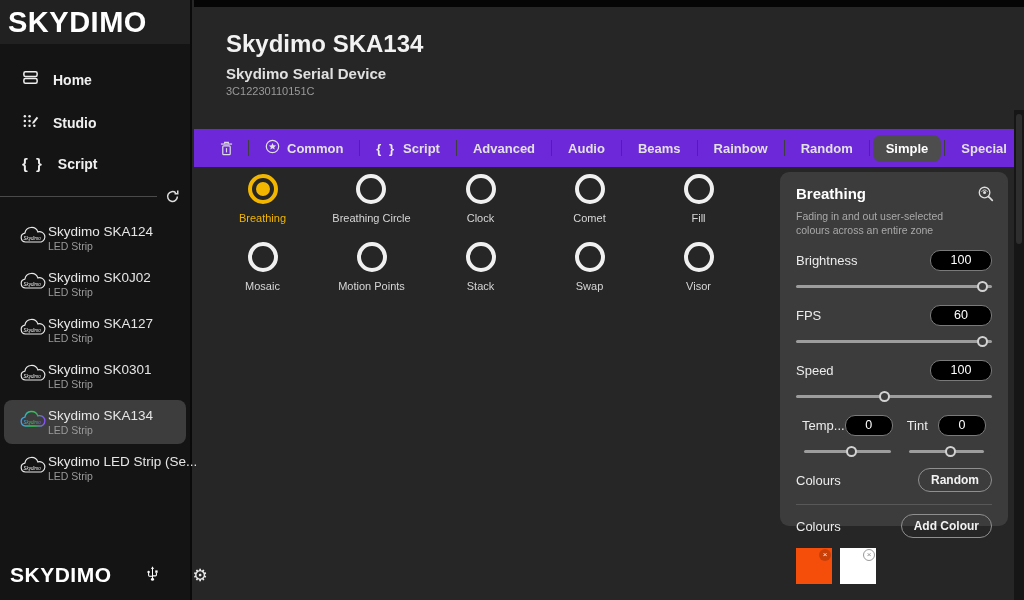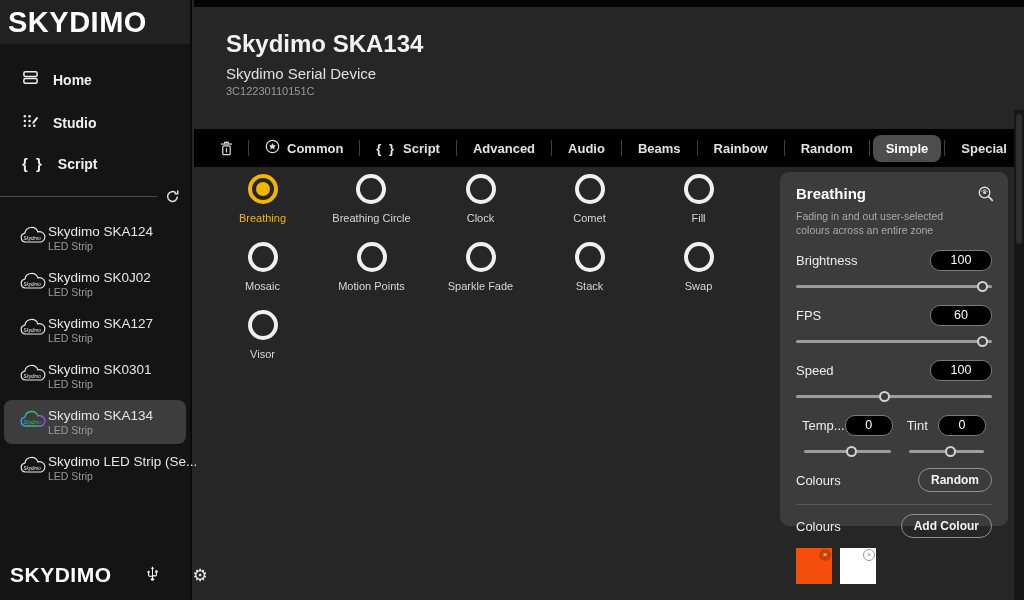--- a/index.html
+++ b/index.html
@@ -27,34 +27,34 @@
   #side-footer { position:absolute; left:0; bottom:0; width:100%; height:44px; display:flex; align-items:center; padding:0 0 6px 10px; gap:34px; }
   .footer-brand { font-size:21px; font-weight:800; color:#ffffff; letter-spacing:0.5px; }
   .gear-glyph { font-size:17px; color:#eaeaea; cursor:pointer; }
 
   
   #main { position:absolute; left:194px; top:0; width:830px; height:600px; background:#262626; }
   #top-edge { position:absolute; left:0; top:0; width:100%; height:7px; background:#050505; }
 
   .hdr { position:absolute; left:32px; top:30px; }
   .hdr-title { font-size:24px; font-weight:700; color:#f2f2f2; }
-  .hdr-sub { font-size:15px; font-weight:400; color:#e0e0e0; margin-top:7px; }
+  .hdr-sub { font-size:15px; font-weight:700; color:#e0e0e0; margin-top:7px; }
   .hdr-serial { font-size:11px; color:#9a9a9a; margin-top:3px; }
 
   
   #matrix { position:absolute; left:628px; top:13px; width:180px; }
   .matrix-bar { display:flex; align-items:center; gap:14px; height:18px; }
   .matrix-label { margin-left:auto; font-size:12px; font-weight:700; color:#f5f5f5; }
   .matrix-box { margin-top:4px; height:65px; border:2px dashed #e2e2e2;
     background-color:#272727;
     background-image:repeating-linear-gradient(0deg,#2f2f2f 0 1px,transparent 1px 6px),
                      repeating-linear-gradient(90deg,#2f2f2f 0 1px,transparent 1px 6px); }
 
   
-  #tabbar { position:absolute; left:0; top:129px; width:100%; height:38px; background:#000000; display:flex; align-items:center; padding-left:24px; }
+  #tabbar { position:absolute; left:0; top:129px; width:100%; height:38px; background:#6d28d9; display:flex; align-items:center; padding-left:24px; }
   .tab { display:flex; align-items:center; gap:7px; padding:6px 13px; font-size:13px; font-weight:700; color:#e2e2e2; border-radius:8px; cursor:pointer; white-space:nowrap; }
   .tab.selected { background:#4d4d4d; color:#ffffff; }
   .tdiv { width:1px; height:16px; background:#3e3e3e; margin:0 3px; }
   .trash-btn { display:flex; align-items:center; padding:0 12px 0 2px; cursor:pointer; }
 
   
   #fxgrid { position:absolute; left:14px; top:174px; display:grid; grid-template-columns:repeat(5,109px); grid-auto-rows:68px; justify-items:center; }
   .fx { display:flex; flex-direction:column; align-items:center; gap:8px; cursor:pointer; }
   .fx-ring { position:relative; width:30px; height:30px; border:4px solid #f0f0f0; border-radius:50%; }
   .fx.selected .fx-ring { border-color:#f2b600; }
@@ -334,24 +334,20 @@
       <div class="fx">
           <span class="fx-ring"></span>
           <span class="fx-label">Mosaic</span>
         </div>
       <div class="fx">
           <span class="fx-ring"></span>
           <span class="fx-label">Motion Points</span>
         </div>
       <div class="fx">
           <span class="fx-ring"></span>
-          <span class="fx-label">Sparkle Fade</span>
-        </div>
-      <div class="fx">
-          <span class="fx-ring"></span>
           <span class="fx-label">Stack</span>
         </div>
       <div class="fx">
           <span class="fx-ring"></span>
           <span class="fx-label">Swap</span>
         </div>
       <div class="fx">
           <span class="fx-ring"></span>
           <span class="fx-label">Visor</span>
         </div>

